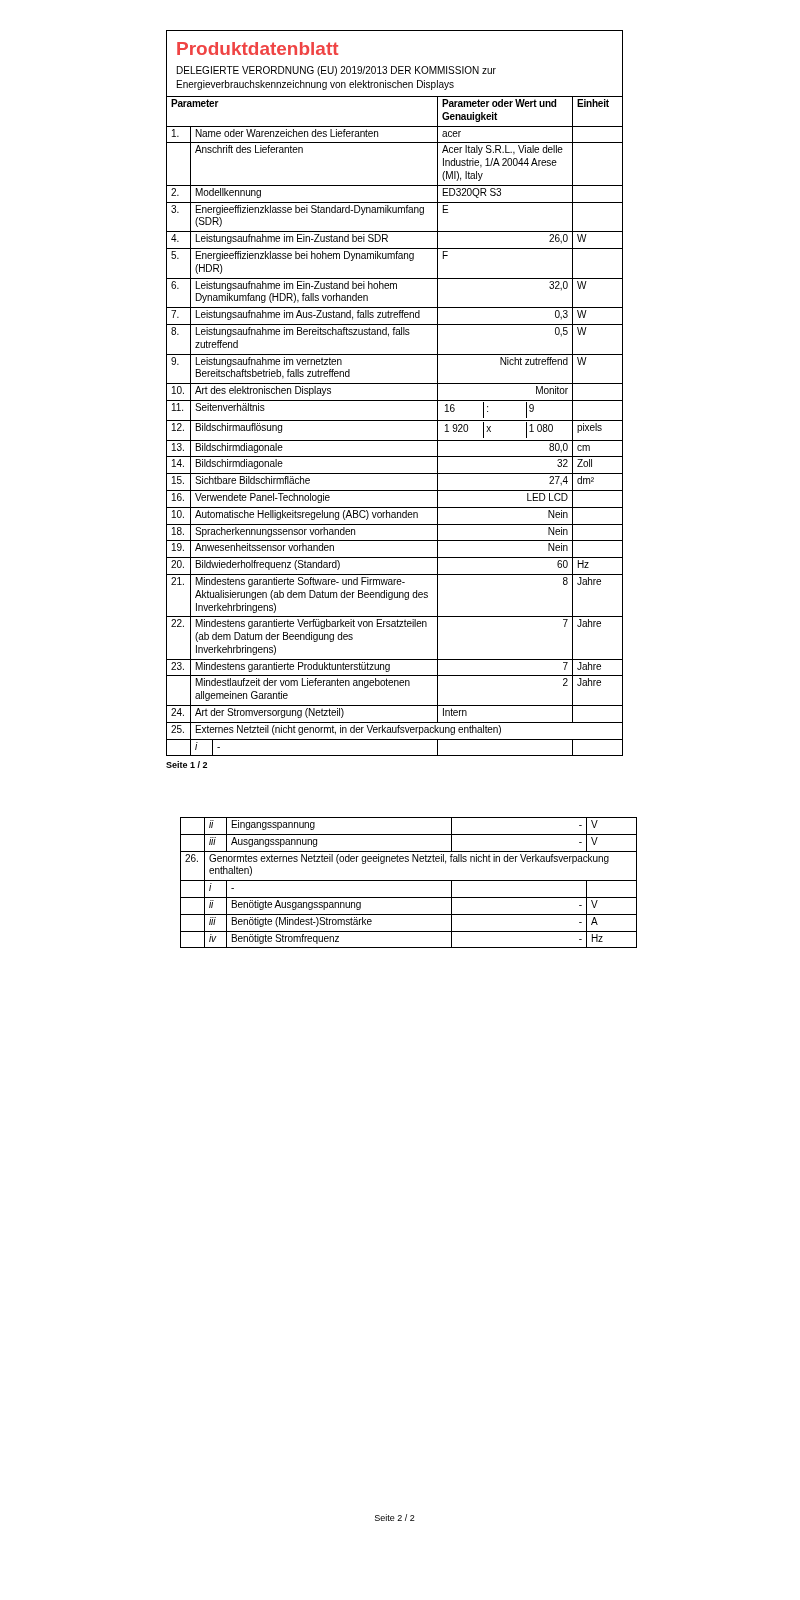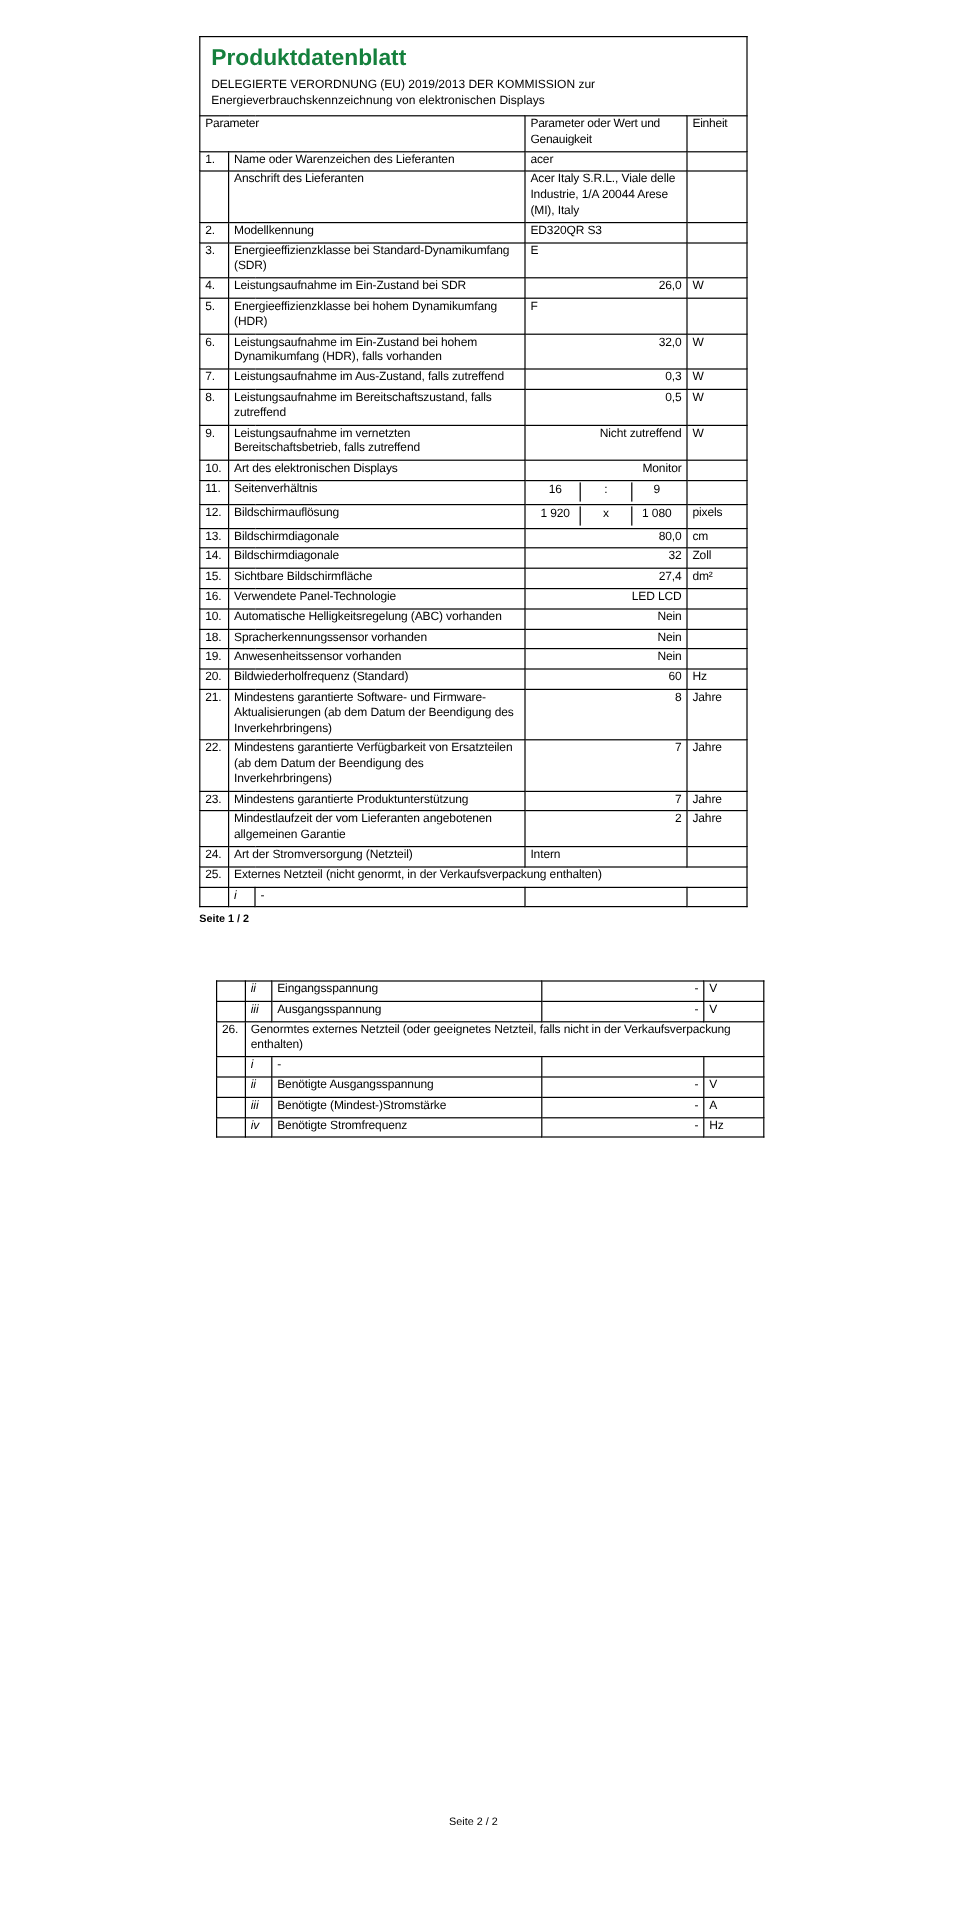--- a/index.html
+++ b/index.html
@@ -18,39 +18,39 @@
   table.ds {
     width: 100%; border-collapse: collapse; table-layout: fixed;
     font-size: 10px; line-height: 1.28; letter-spacing: -0.1px;
   }
   table.ds td {
     border: 1px solid #000;
     padding: 1px 4px 2px 4px;
     vertical-align: top;
     word-wrap: break-word;
   }
-  tr.head td { font-weight: normal; letter-spacing: -0.2px; }
+  tr.head td { font-weight: bold; letter-spacing: -0.2px; }
   td.num { padding-left: 3px; padding-right: 2px; }
   td.letter { font-style: italic; }
   td.r { text-align: right; }
   td.split { padding: 0; }
   .splitwrap { display: flex; width: 100%; }
-  .splitwrap span { flex: 1 1 0; text-align: center; padding: 1px 2px 2px 2px; }
+  .splitwrap span { flex: 1 1 0; padding: 1px 2px 2px 2px; }
   .splitwrap span + span { border-left: 1px solid #000; }
   .footer1 { text-align: left; font-size: 9px; margin-top: 4px; padding-right: 2px; font-weight: bold; }
   .table2wrap { position: absolute; left: 180px; top: 817px; width: 457px; }
   .footer2 { position: absolute; left: 166px; top: 1513px; width: 457px; text-align: center; font-size: 9px; }
 </style>
 </head>
 <body>
 
 <div class="sheet">
 
   <div class="headbox">
-    <h1 class="title" style="color: #15803d;">Produktdatenblatt</h1>
+    <h1 class="title" style="color: #ef4444;">Produktdatenblatt</h1>
     <p class="sub">DELEGIERTE VERORDNUNG (EU) 2019/2013 DER KOMMISSION zur Energieverbrauchskennzeichnung von elektronischen Displays</p>
   </div>
 
   <table class="ds">
     <colgroup>
         <col style="width:24px">
         <col style="width:22px">
         <col>
         <col style="width:135px">
         <col style="width:50px">

